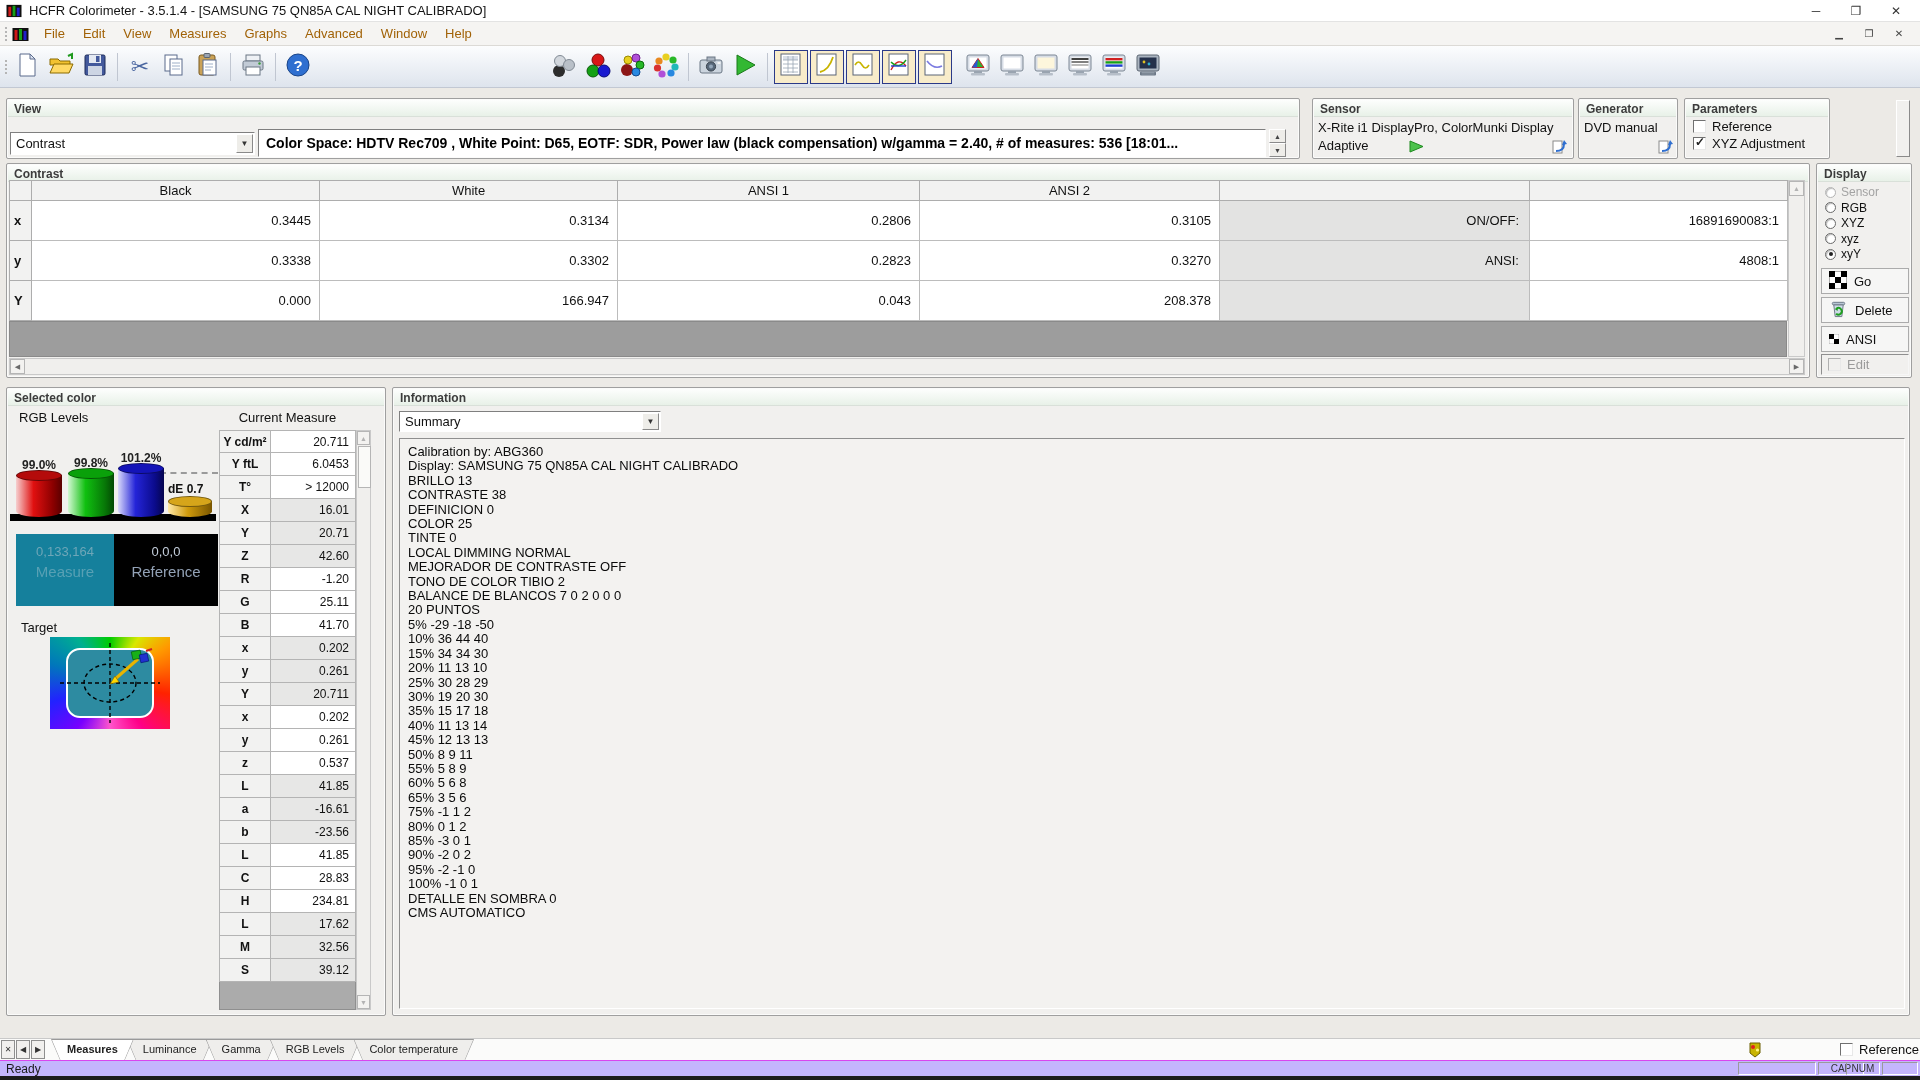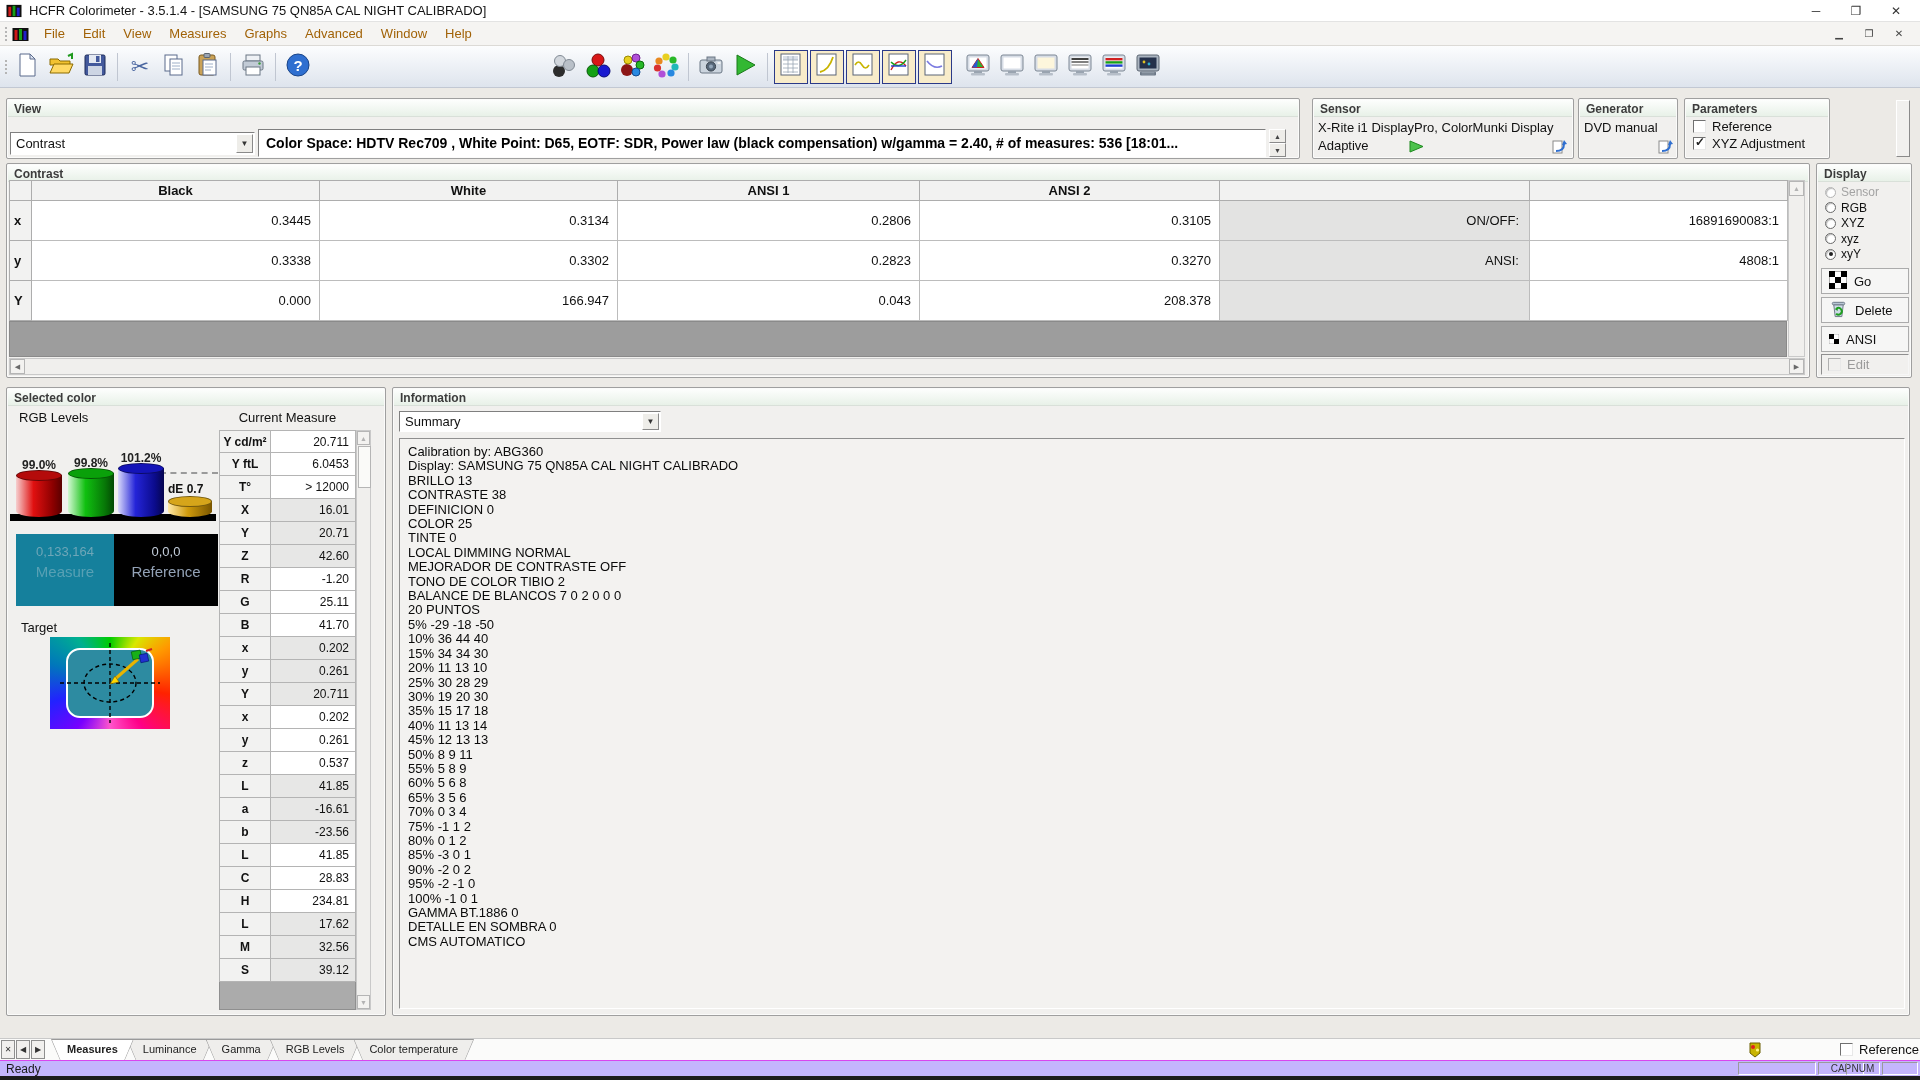--- a/index.html
+++ b/index.html
@@ -57,21 +57,21 @@
 
 
 .cbrow{position:absolute;display:flex;align-items:center;gap:6px;font-size:13px}
 .cb{width:13px;height:13px;background:#fff;border:1px solid;border-color:#707070 #e8e8e8 #e8e8e8 #707070;position:relative;flex:none}
 .cb.checked::after{content:"✓";position:absolute;left:1px;top:-3px;font-size:12px;font-weight:bold;color:#222}
 .cb.disabled{background:#f1f0ee;border-color:#b0b0b0 #e8e8e8 #e8e8e8 #b0b0b0}
 
 
 #contrast-table{position:absolute;left:2px;top:16px;border-collapse:collapse;table-layout:fixed}
 #contrast-table td{border:1px solid #bcbcbc;font-size:13px;overflow:hidden;white-space:nowrap}
-#contrast-table td.hdr{background:#f2f2f1;font-weight:bold;text-align:center;height:20px;border-color:#adadad}
+#contrast-table td.hdr{background:#f2f2f1;font-weight:normal;text-align:center;height:20px;border-color:#adadad}
 #contrast-table td.rowhdr{background:#f2f2f1;font-weight:bold;text-align:left;padding-left:4px;border-color:#adadad}
 #contrast-table td.val{background:#fff;text-align:right;padding-right:8px;height:40px;vertical-align:middle}
 #contrast-table td.grey{background:#e3e3e2;text-align:right;padding-right:10px}
 #ct-filler{position:absolute;left:2px;height:36px;background:#9d9d9d;border:1px solid #8a8a8a}
 .scroll-h{position:absolute;height:17px;background:#f0efed;border:1px solid #c9c9c9;display:flex;justify-content:space-between}
 .scroll-v{position:absolute;width:17px;background:#f0efed;border:1px solid #c9c9c9}
 .sc-btn{width:15px;height:15px;background:#f3f2f0;border:1px solid #b5b5b5;font-size:7px;color:#6a6a6a;display:flex;align-items:center;justify-content:center}
 .sc-btn.dis{color:#b3b3b3}
 
 
@@ -781,28 +781,26 @@
         <div class="info-line">20% 11 13 10</div>
         <div class="info-line">25% 30 28 29</div>
         <div class="info-line">30% 19 20 30</div>
         <div class="info-line">35% 15 17 18</div>
         <div class="info-line">40% 11 13 14</div>
         <div class="info-line">45% 12 13 13</div>
         <div class="info-line">50% 8 9 11</div>
         <div class="info-line">55% 5 8 9</div>
         <div class="info-line">60% 5 6 8</div>
         <div class="info-line">65% 3 5 6</div>
-        <div class="info-line">70% 0 3 4</div>
         <div class="info-line">75% -1 1 2</div>
         <div class="info-line">80% 0 1 2</div>
         <div class="info-line">85% -3 0 1</div>
         <div class="info-line">90% -2 0 2</div>
         <div class="info-line">95% -2 -1 0</div>
         <div class="info-line">100% -1 0 1</div>
-        <div class="info-line">GAMMA BT.1886 0</div>
         <div class="info-line">DETALLE EN SOMBRA 0</div>
         <div class="info-line">CMS AUTOMATICO</div>
       </div>
   </div>
 
   <div id="tabstrip">
     <div id="ts-buttons" style="display:flex">
         <div class="ts-btn">✕</div>
         <div class="ts-btn">◀</div>
         <div class="ts-btn">▶</div>

